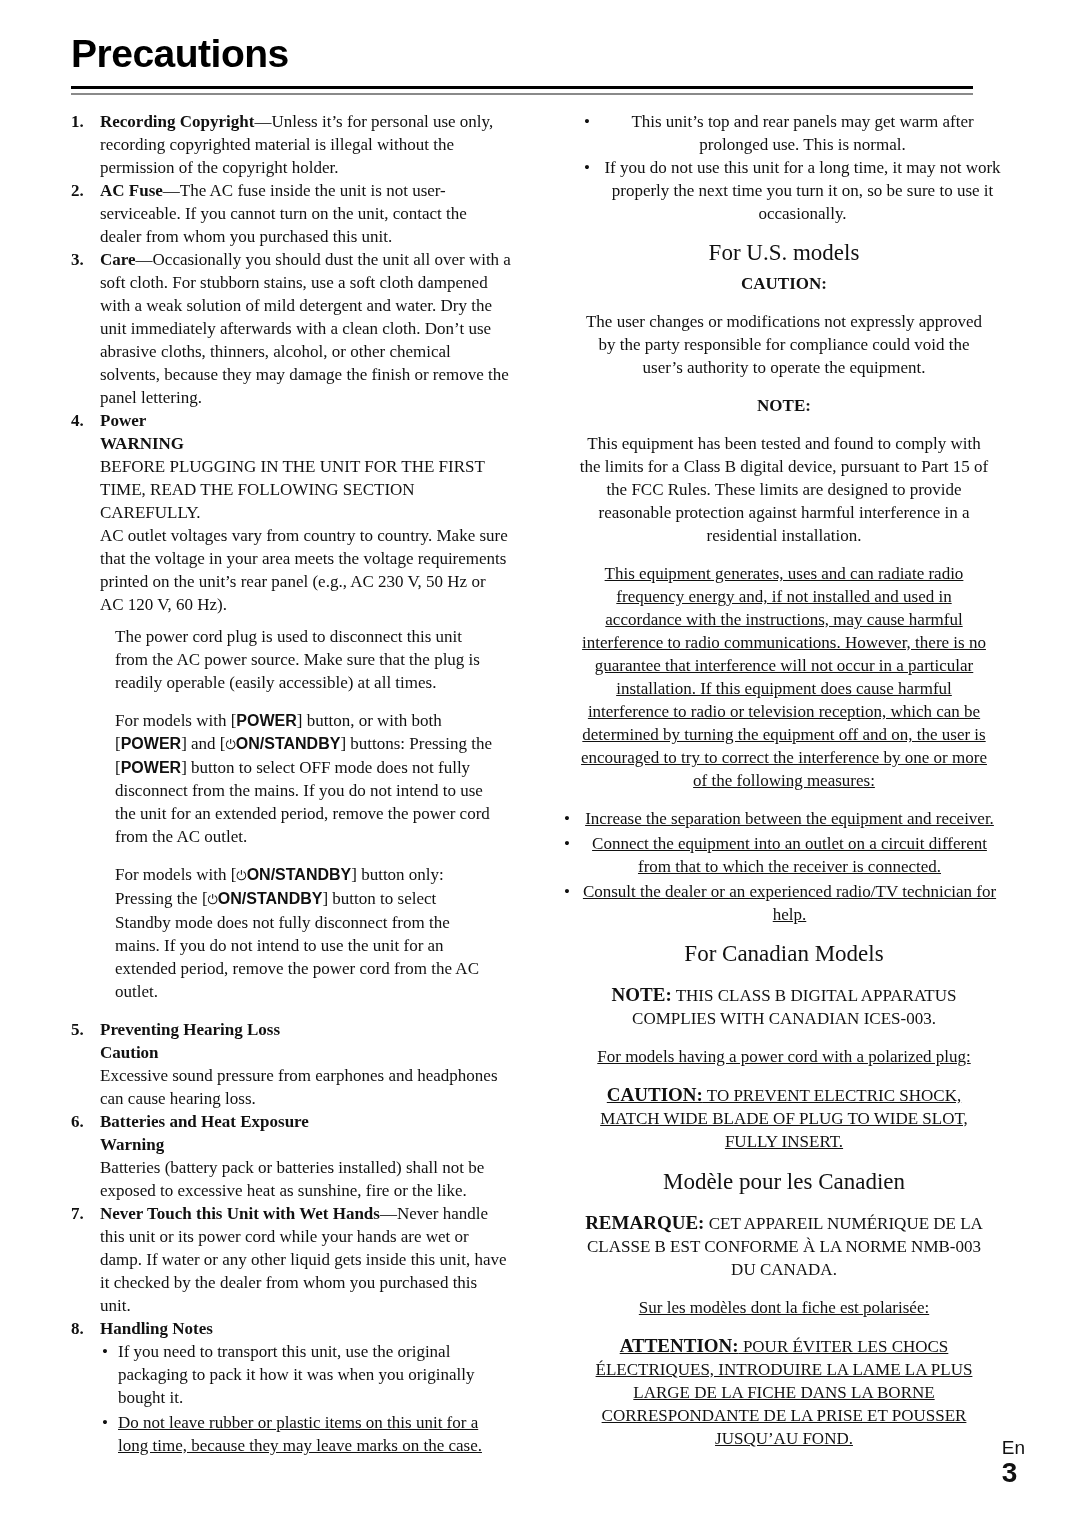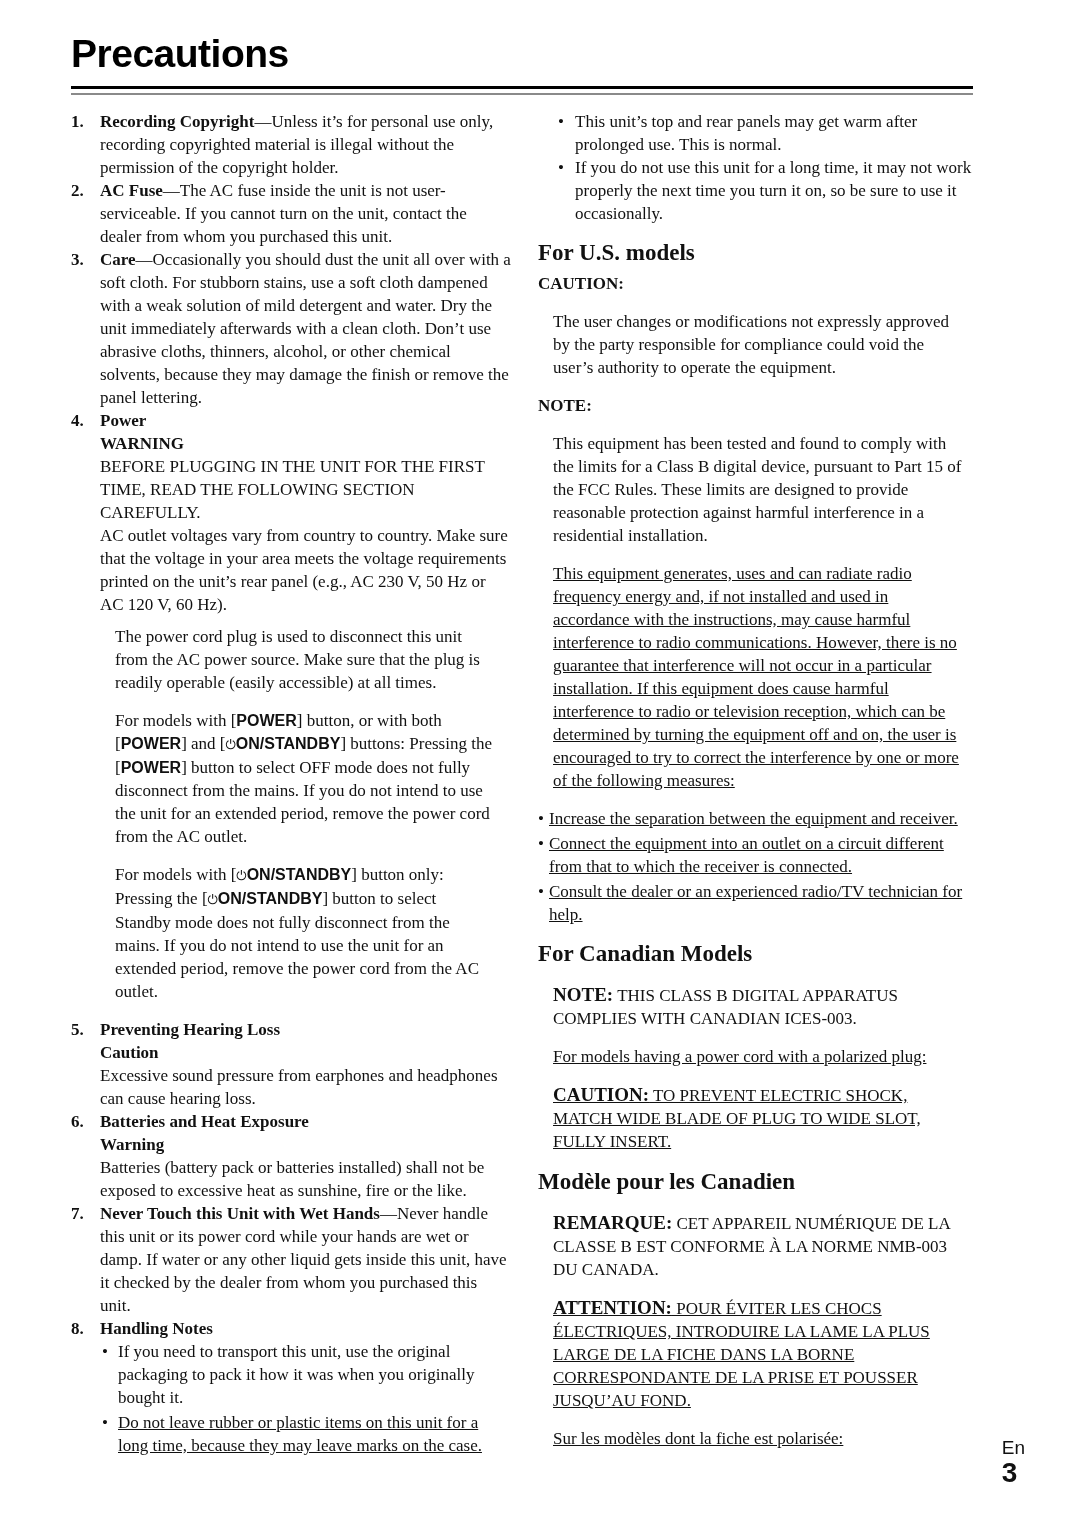--- a/index.html
+++ b/index.html
@@ -6,40 +6,40 @@
   body { width: 1075px; height: 1518px; position: relative; overflow: hidden;
          font-family: "Liberation Serif", "DejaVu Serif", serif; color: #111; }
   .page-title { position: absolute; left: 71px; top: 34px; margin: 0;
                 font-family: "Liberation Sans", "DejaVu Sans", sans-serif;
                 font-weight: bold; font-size: 39px; letter-spacing: -0.5px; line-height: 1; color: #000000; }
   .rule-thick { position: absolute; left: 71px; width: 902px; top: 86px; height: 3px; background: #000; }
   .rule-thin  { position: absolute; left: 71px; width: 902px; top: 93px; height: 2px; background: #8a8a8a; }
 
   .col { position: absolute; top: 110px; font-size: 17px; line-height: 23px; }
   .col-left { left: 71px; width: 440px; }
-  .col-right { left: 538px; width: 440px; }
+  .col-right { left: 564px; width: 440px; text-align: center; }
 
   ol.precautions { list-style: none; margin: 0; padding: 0; }
   ol.precautions > li { position: relative; padding-left: 29px; }
   .num { position: absolute; left: 0; top: 0; font-weight: bold; }
   b, .bold { font-weight: bold; }
   .sub { display: block; }
   .btn-key { font-family: "Liberation Sans", "DejaVu Sans", sans-serif; font-weight: bold; font-size: 16px; }
   .pwr { font-family: "DejaVu Sans", sans-serif; font-weight: normal; font-size: 13px; }
 
   ul.dots { list-style: none; margin: 0; padding: 0; }
   ul.dots.indented > li { position: relative; padding-left: 18px; }
   ul.dots.indented > li::before { content: "\2022"; position: absolute; left: 2px; top: 0; }
   ul.dots.right-top { padding-left: 28px; }
   ul.dots.right-top > li { position: relative; padding-left: 19px; }
   ul.dots.right-top > li::before { content: "\2022"; position: absolute; left: 2px; top: 0; }
   ul.dots.measures > li { position: relative; padding-left: 11px; margin-bottom: 2px; }
   ul.dots.measures > li::before { content: "\2022"; position: absolute; left: 0; top: 0; }
 
-  h2.section { font-size: 23px; font-weight: bold; margin: 14px 0 5px 0; line-height: 28px; }
+  h2.section { font-size: 23px; font-weight: normal; margin: 14px 0 5px 0; line-height: 28px; }
   h3.sub-head { font-size: 17px; font-weight: bold; margin: 0; line-height: 23px; }
   p { margin: 15px; }
   .para-gap { margin-top: 9px; }
   .small-gap { margin-top: 2px; text-decoration: underline; }
   .lead { font-weight: bold; font-size: 19px; }
 
   .footer { position: absolute; right: 50px; top: 1438px; text-align: left;
             font-family: "Liberation Sans", "DejaVu Sans", sans-serif; }
   .footer .lang { font-size: 19px; line-height: 20px; display: block; }
   .footer .pageno { font-size: 28px; font-weight: bold; line-height: 30px; display: block; }
@@ -125,21 +125,21 @@
   <section>
     <h2 class="section">For Canadian Models</h2>
     <p><span class="lead">NOTE:</span><span> THIS CLASS B DIGITAL APPARATUS COMPLIES WITH CANADIAN ICES-003.</span></p>
     <p class="small-gap">For models having a power cord with a polarized plug:</p>
     <p class="small-gap"><span class="lead">CAUTION:</span><span> TO PREVENT ELECTRIC SHOCK, MATCH WIDE BLADE OF PLUG TO WIDE SLOT, FULLY INSERT.</span></p>
   </section>
 
   <section>
     <h2 class="section">Modèle pour les Canadien</h2>
     <p><span class="lead">REMARQUE:</span><span> CET APPAREIL NUMÉRIQUE DE LA CLASSE B EST CONFORME À LA NORME NMB-003 DU CANADA.</span></p>
+    <p class="small-gap">Sur les modèles dont la fiche est polarisée:</p>
     <p class="small-gap"><span class="lead">ATTENTION:</span><span> POUR ÉVITER LES CHOCS ÉLECTRIQUES, INTRODUIRE LA LAME LA PLUS LARGE DE LA FICHE DANS LA BORNE CORRESPONDANTE DE LA PRISE ET POUSSER JUSQU’AU FOND.</span></p>
-    <p class="small-gap">Sur les modèles dont la fiche est polarisée:</p>
   </section>
 </div>
 
 <div class="footer">
   <span class="lang">En</span>
   <span class="pageno">3</span>
 </div>
 
 </body></html>

